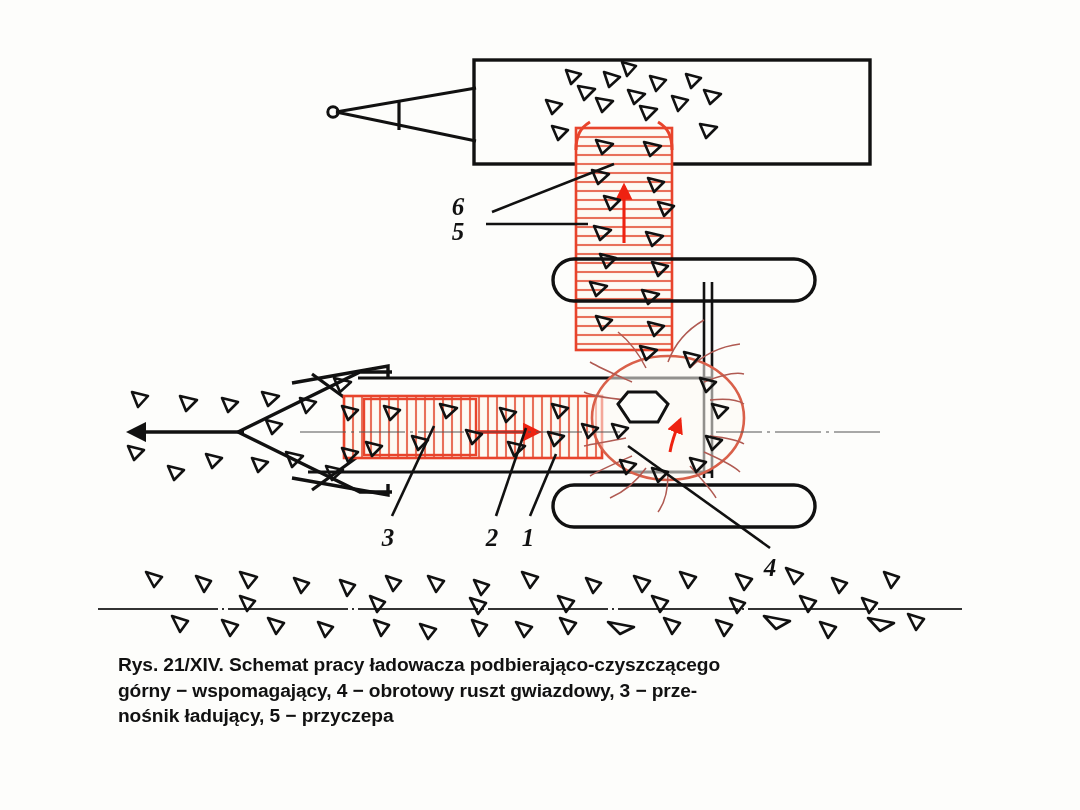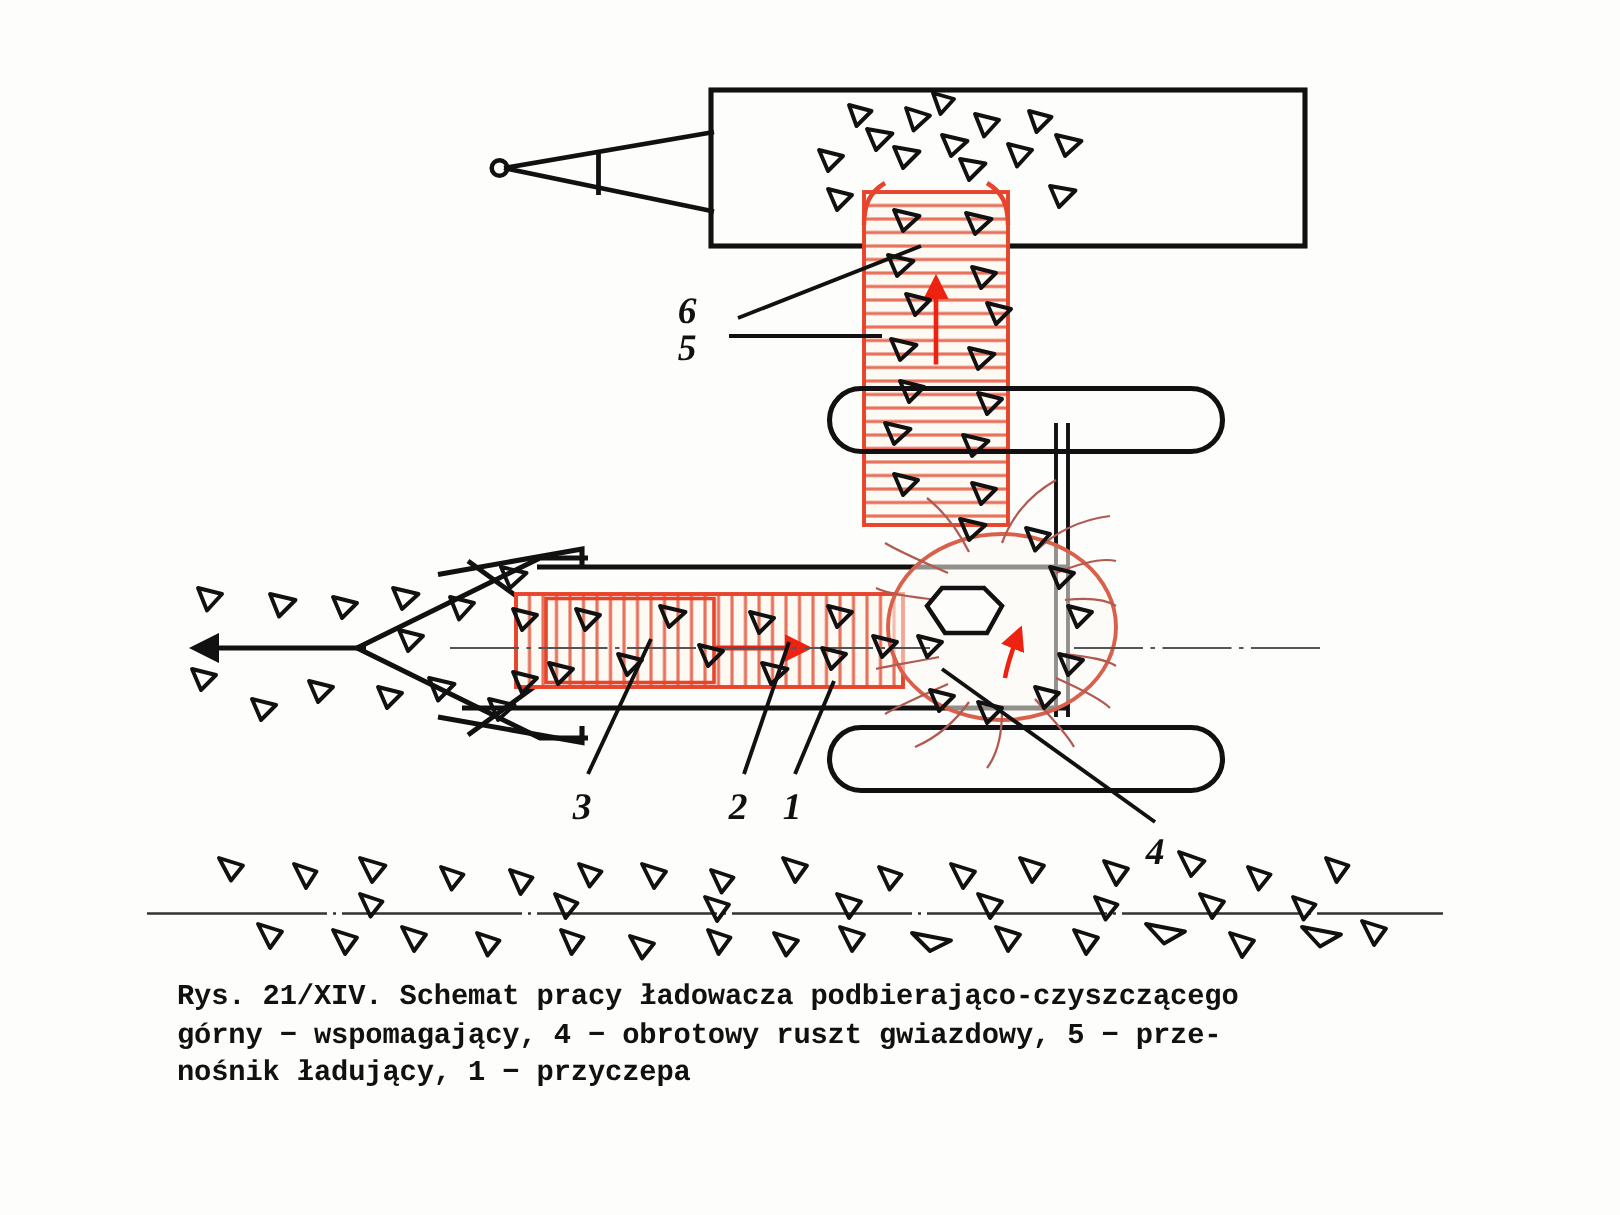--- a/index.html
+++ b/index.html
@@ -20,21 +20,21 @@
     left: 0;
     top: 0;
     width: 1080px;
     height: 810px;
   }
   .caption-block {
     position: absolute;
     left: 118px;
     top: 652px;
     width: 790px;
-    font-family: Liberation Mono, monospace;
+    font-family: Liberation Sans, sans-serif;
     font-size: 19.2px;
     font-weight: bold;
     line-height: 25.5px;
     color: #111111;
     letter-spacing: -0.1px;
   }
   .caption-line {
     display: block;
     white-space: pre-wrap;
   }
@@ -281,17 +281,17 @@
       <text x="458" y="240" text-anchor="middle">5</text>
       <text x="388" y="546" text-anchor="middle">3</text>
       <text x="492" y="546" text-anchor="middle">2</text>
       <text x="528" y="546" text-anchor="middle">1</text>
       <text x="770" y="576" text-anchor="middle">4</text>
     </g>
   </svg>
 
   <div class="caption-block">
     <span class="caption-line">Rys. 21/XIV. Schemat pracy ładowacza podbierająco-czyszczącego</span>
-    <span class="caption-line">górny − wspomagający, 4 − obrotowy ruszt gwiazdowy, 5 − prze-</span>
-    <span class="caption-line">nośnik ładujący, 1 − przyczepa</span>
+    <span class="caption-line">górny − wspomagający, 4 − obrotowy ruszt gwiazdowy, 3 − prze-</span>
+    <span class="caption-line">nośnik ładujący, 5 − przyczepa</span>
   </div>
 
 </div>
 
 </body></html>

